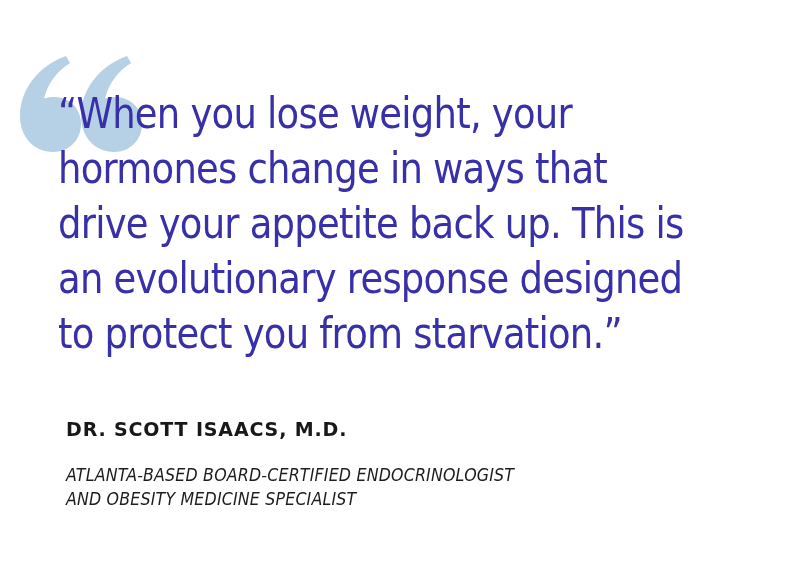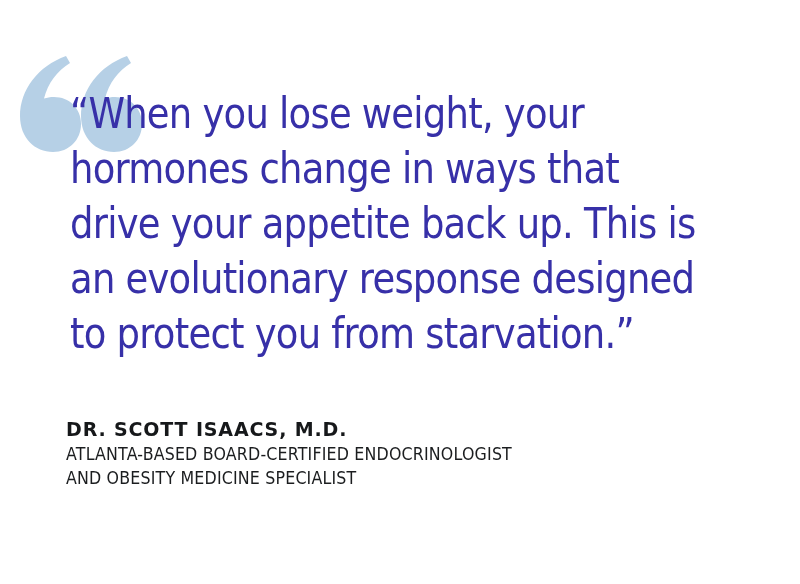--- a/index.html
+++ b/index.html
@@ -27,21 +27,21 @@
     left: 12px;
     top: 36px;
     width: 130px;
     height: 130px;
     pointer-events: none;
   }
 
   
   #quote-text {
     position: absolute;
-    left: 70px;
+    left: 58px;
     top: 86px;
     width: 730px;
   }
   .quote-line {
     font-family: "DejaVu Sans", sans-serif;
     font-size: 43px;
     line-height: 55px;
     font-weight: 400;
     color: #3730a8;
     letter-spacing: -0.9px;
@@ -62,20 +62,22 @@
     font-size: 20px;
     font-weight: 700;
     color: #16181a;
     letter-spacing: 0.9px;
     line-height: 26px;
     white-space: nowrap;
     transform: scaleX(0.95);
     transform-origin: left center;
   }
   #attrib-role {
+    margin-top: 21px;
+    font-style: italic;
   }
   .role-line {
     font-family: "DejaVu Sans", sans-serif;
     font-size: 18px;
     font-weight: 400;
     color: #1b1d1f;
     letter-spacing: 0.2px;
     line-height: 24px;
     white-space: nowrap;
     transform: scaleX(0.88);

